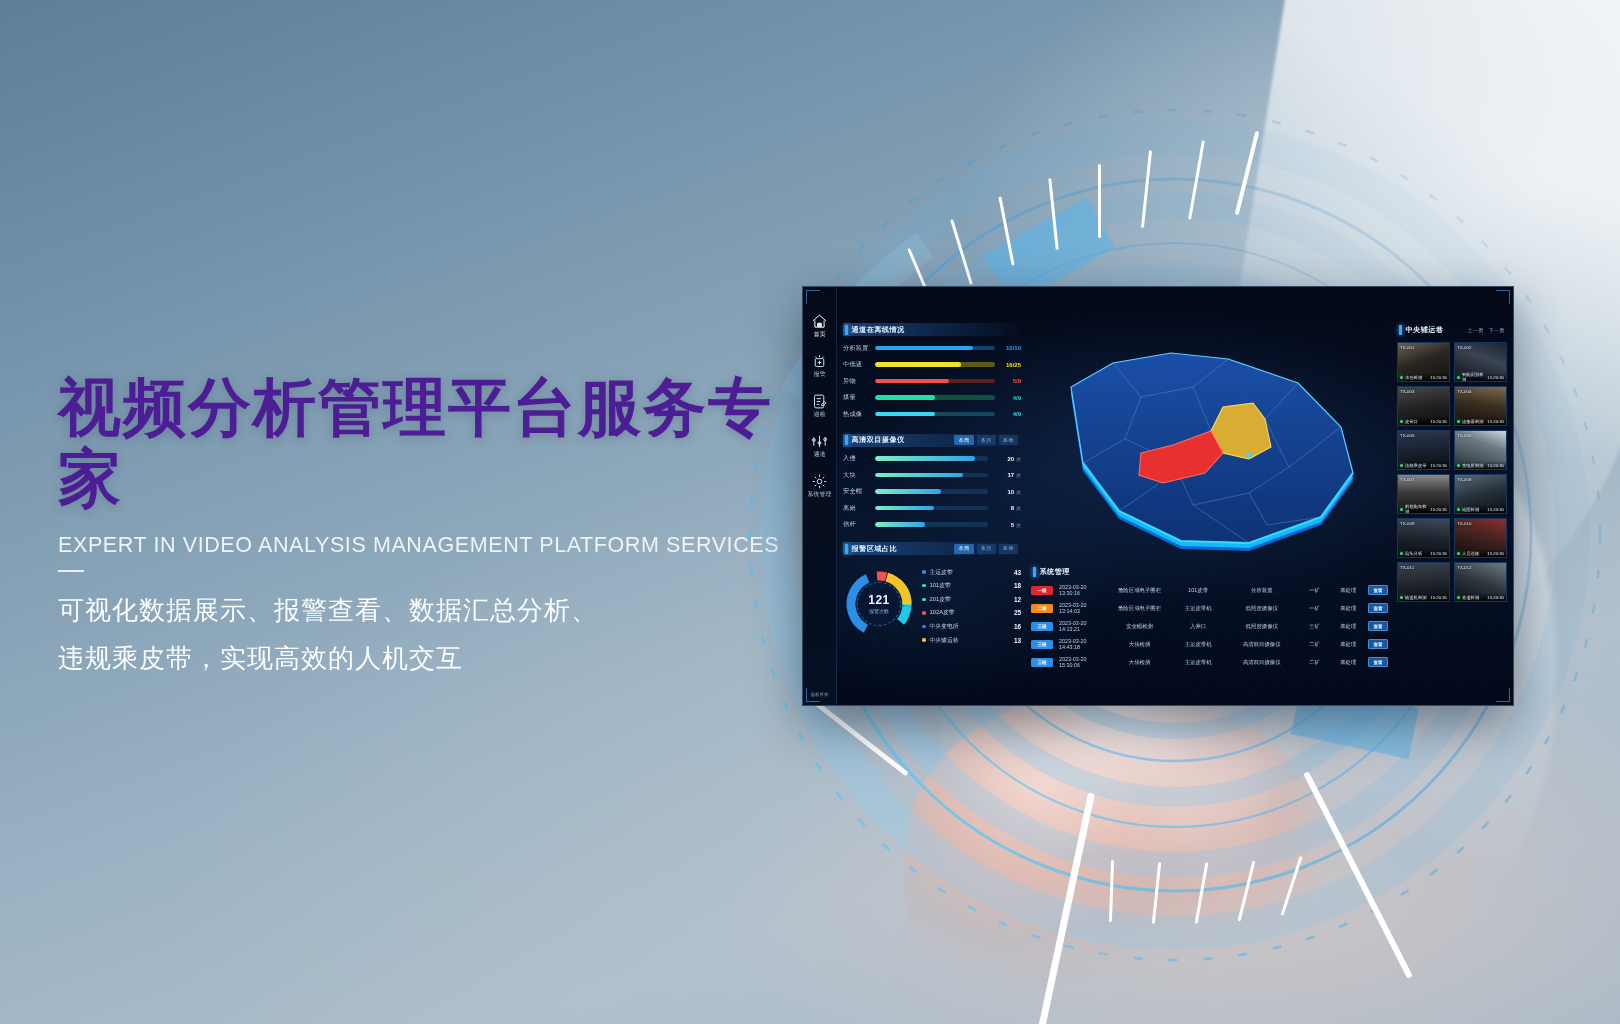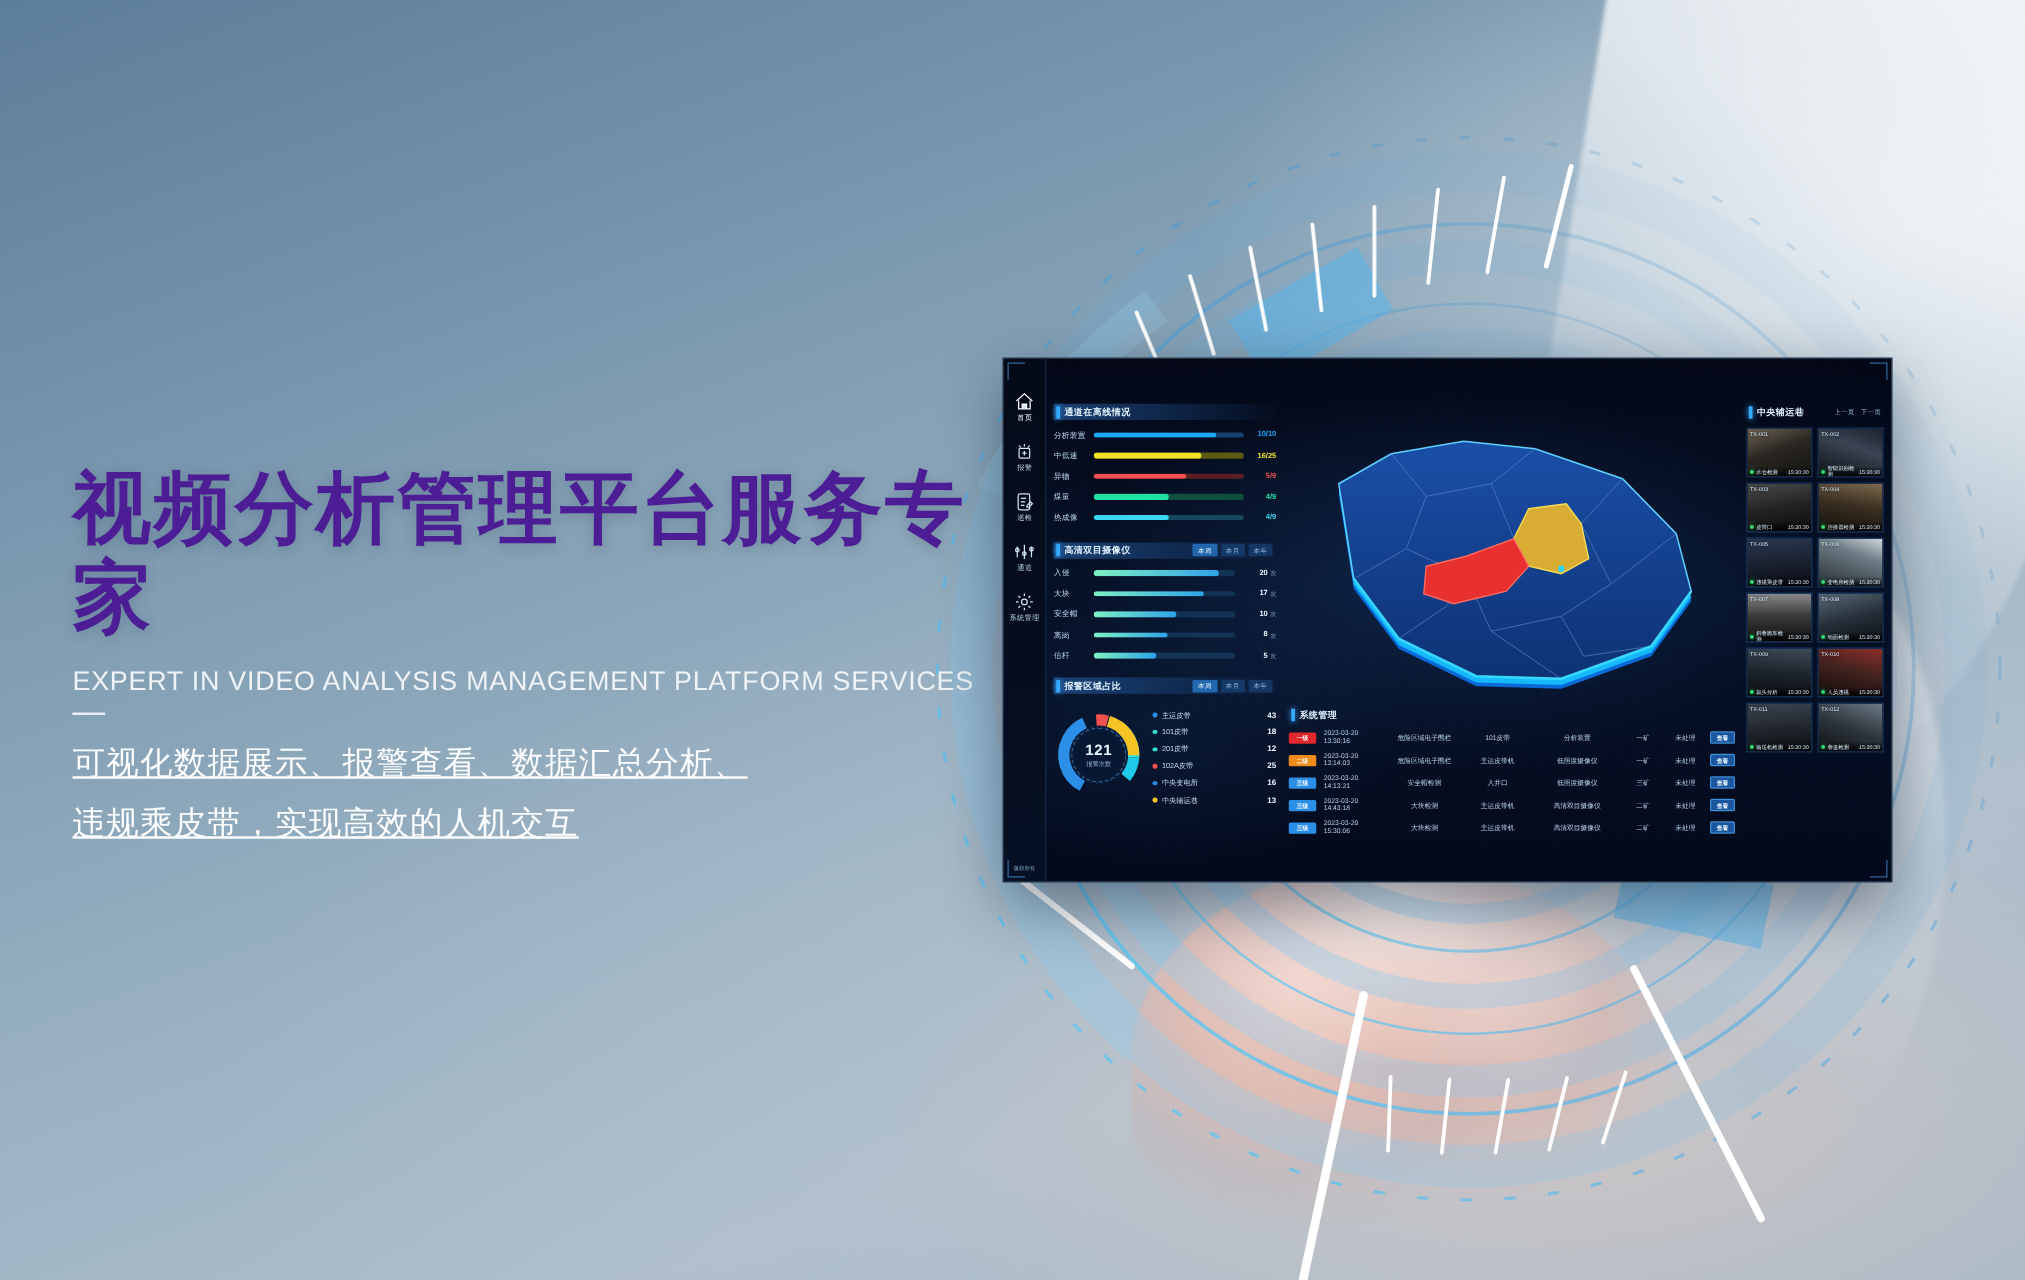--- a/index.html
+++ b/index.html
@@ -54,21 +54,21 @@
   
   .copy{ position:absolute; left:58px; top:372px; width:760px; color:#fff; }
   .headline{
     font-size:63px; font-weight:bold; letter-spacing:2px; line-height:1.12;
     color:#4c1d95; text-shadow:0 2px 10px rgba(40,60,80,.25);
   }
   .sub-en{
     margin-top:20px; font-size:21.5px; letter-spacing:.6px; color:#eef3f7; font-weight:400;
   }
   .rule{ margin-top:12px; width:26px; height:2px; background:#e9eef3; }
-  .desc{ margin-top:14px; font-size:26px; line-height:1.85; color:#fbfdfe; letter-spacing:1px;text-decoration:underline; }
+  .desc{ margin-top:14px; font-size:26px; line-height:1.85; color:#fbfdfe; letter-spacing:1px; }
 
   
   .monitor{
     position:absolute; left:802px; top:286px; width:712px; height:420px;
     background:#050a18; border:1px solid rgba(140,190,230,.35);
     box-shadow:0 18px 46px rgba(10,25,45,.45);
     overflow:hidden;
   }
   .dash{
     position:absolute; inset:0;

